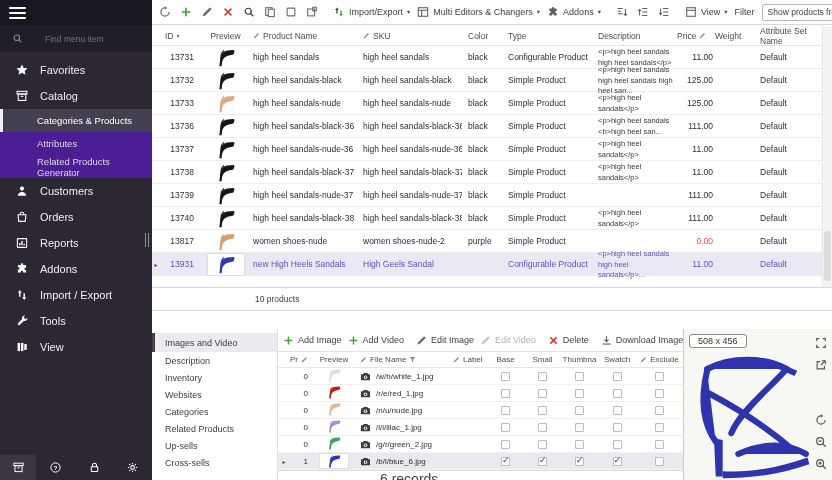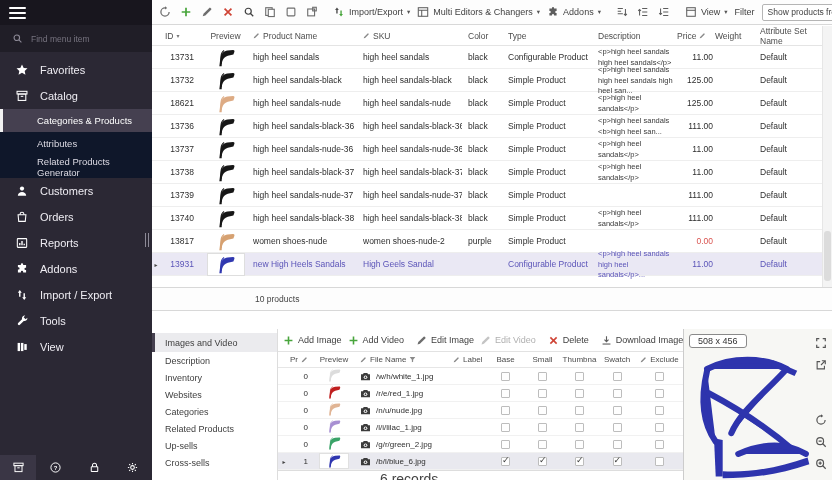--- a/index.html
+++ b/index.html
@@ -5,29 +5,29 @@
   * { box-sizing: border-box; margin: 0; padding: 0; }
   html,body { width:832px; height:480px; overflow:hidden; }
   body { font-family:"Liberation Sans", sans-serif; background:#fff; color:#333; }
   .app { position:relative; width:832px; height:480px; overflow:hidden; background:#fff; }
 
   
   .sidebar { position:absolute; left:0; top:0; width:152px; height:480px; background:#2b2834; }
   .sb-top { height:25px; background:#18161e; display:flex; align-items:center; padding-left:9px; }
   .hamburger { width:17px; display:flex; flex-direction:column; gap:3px; cursor:pointer; }
   .hamburger span { height:2px; background:#fff; border-radius:1px; }
-  .sb-search { height:27px; background:#201e27; display:flex; align-items:center; gap:8px; padding:0 12px; cursor:text; }
+  .sb-search { height:27px; background:#201e27; display:flex; align-items:center; gap:22px; padding:0 12px; cursor:text; }
   .sb-search .sicon { width:11px; height:11px; color:#8d8a97; display:inline-flex; }
   .sb-search .sicon svg { width:11px; height:11px; }
   .sb-search .ph { font-size:8.5px; color:#76737f; }
   .sb-menu { padding-top:5px; }
   .mi { display:flex; align-items:center; gap:11px; height:26px; padding-left:15px; color:#efedf3; font-size:11px; cursor:pointer; }
   .mi .micon { width:14px; height:14px; color:#fff; display:inline-flex; flex:none; }
   .mi .micon svg { width:14px; height:14px; }
-  .mi-sub { height:23px; padding-left:37px; font-size:9.5px; color:#dcdae3; display:flex; align-items:center; background:#0f172a; cursor:pointer; }
+  .mi-sub { height:23px; padding-left:37px; font-size:9.5px; color:#dcdae3; display:flex; align-items:center; background:#4c1d95; cursor:pointer; }
   .mi-sub.sel { background:#454050; border-left:3px solid #f2f2f2; padding-left:34px; color:#fff; }
   .sb-bottom { position:absolute; bottom:0; left:0; width:152px; height:25px; display:flex; align-items:center; color:#fff; }
   .archive-slot { width:36px; height:25px; background:#3a3645; display:flex; align-items:center; justify-content:center; flex:none; cursor:pointer; }
   .sb-bottom .slot { flex:1; display:flex; justify-content:center; cursor:pointer; }
   .sb-bottom svg { width:13px; height:13px; }
   .splitter { position:absolute; left:145px; top:233px; width:6px; height:14px; display:flex; gap:2px; cursor:col-resize; }
   .splitter i { width:1px; height:100%; background:#8d8a97; }
 
   
   .main { position:absolute; left:152px; top:0; right:0; bottom:0; background:#fff; }
@@ -496,21 +496,21 @@
             <span class="pc4">high heel sandals-black</span>
             <span class="pc5">black</span>
             <span class="pc6">Simple Product</span>
             <span class="pc7"><span class="desc">&lt;p&gt;high heel sandals high heel sandals high heel san...</span></span>
             <span class="pc8 price">125.00</span>
             <span class="pc9"></span>
             <span class="pc10">Default</span>
           </div>
           <div class="prow">
             <span class="pc0"></span>
-            <span class="pc1">18621</span>
+            <span class="pc1">13733</span>
             <span class="pc2">
               <span class="thumbbox">
                 <span class="thumb" style="color: rgb(221, 171, 132);">
                   <svg viewBox="0 0 32 28" fill="currentColor">
                     <path d="M6.2 27L8 13h2.6l-1 14z"></path>
                     <path d="M8 13.5C9 7.5 13 4.3 18.3 3.6l8-.5c1.8-.1 2.6 1.3 2 2.9l-1.4 3.4-8.2 2.2c-4.6 1.3-7.3 4.6-8.5 9.1l-.8 3h-2z"></path>
                     <path d="M8.7 13C8.7 9 10.2 5.4 13.2 3.6" fill="none" stroke="currentColor" stroke-width="1.5"></path>
                   </svg>
                 </span>
               </span>

